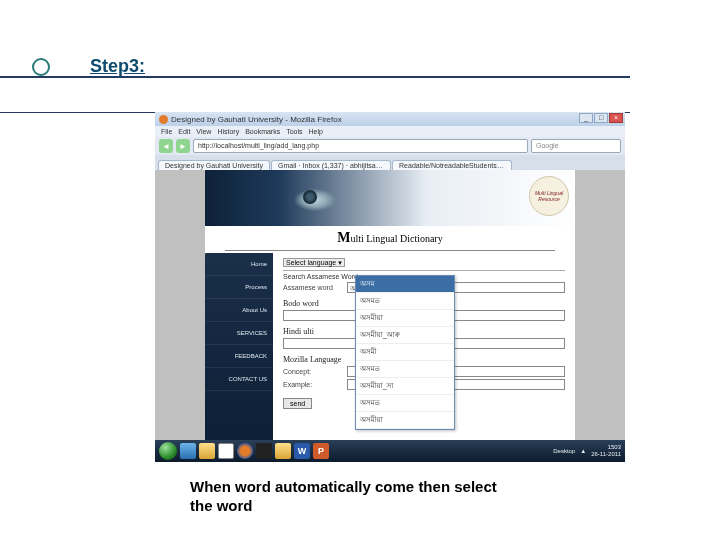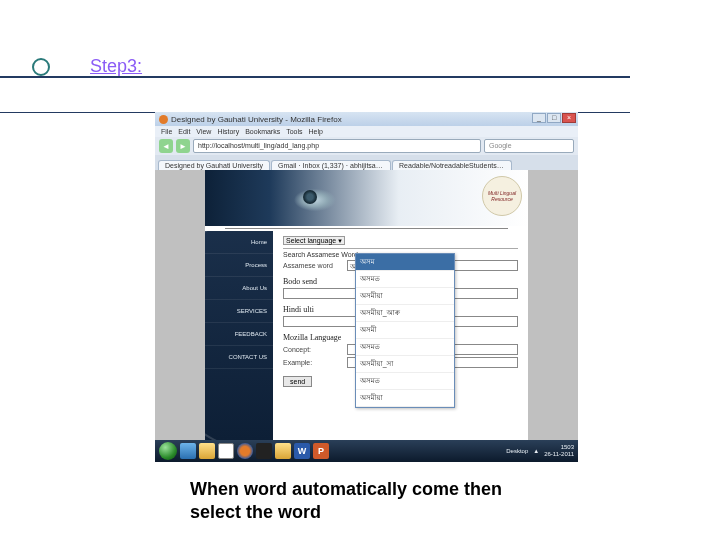--- a/index.html
+++ b/index.html
@@ -26,37 +26,37 @@
     top: 76px;
     width: 630px;
     height: 2px;
     background: #233a61;
   }
   .step-title {
     position: absolute;
     left: 90px;
     top: 56px;
     font-size: 18px;
-    font-weight: normal;
+    font-weight: bold;
     text-decoration: underline;
-    color: #8b5cf6;
+    color: #0c4a6e;
   }
   .second-line {
     position: absolute;
     left: 0;
     top: 112px;
     width: 630px;
     height: 1px;
     background: #233a61;
   }
   .screenshot-wrap {
     position: absolute;
     left: 155px;
     top: 112px;
-    width: 423px;
+    width: 470px;
     height: 350px;
     background: #bfbfbf;
     overflow: hidden;
     font-size: 9px;
   }
   .ff-titlebar {
     height: 14px;
     background: linear-gradient(#d7e4f2, #bcd0e8);
     display: flex;
     align-items: center;
@@ -337,21 +337,21 @@
     align-items: center;
     gap: 5px;
     color: #e8eef4;
     font-size: 6px;
   }
   .tray-time { text-align: right; line-height: 7px; }
   .caption {
     position: absolute;
     left: 190px;
     top: 478px;
-    font-size: 18px;
+    font-size: 15px;
     font-weight: bold;
     color: #000;
     line-height: 1.25;
     max-width: 330px;
   }
 </style>
 </head>
 <body>
 
 <div class="slide-bullet"></div>
@@ -397,20 +397,23 @@
     <div class="ff-tab">Gmail · Inbox (1,337) · abhijitsarmah...</div>
     <div class="ff-tab">Readable/NotreadableStudentsonof W...</div>
   </div>
 
   <div class="page-area">
     <div class="page-content">
       <div class="banner">
         <div class="eye"></div>
         <div class="eye-iris"></div>
         <div class="badge">Multi Lingual Resource</div>
+      </div>
+      <div class="dict-title">
+        <span class="m">M</span><span>ulti Lingual Dictionary</span>
       </div>
       <div class="dict-hr"></div>
       <div class="main-flex">
         <div class="sidebar">
           <div class="sidebar-item">Home</div>
           <div class="sidebar-item">Process</div>
           <div class="sidebar-item">About Us</div>
           <div class="sidebar-item">SERVICES</div>
           <div class="sidebar-item">FEEDBACK</div>
           <div class="sidebar-item">CONTACT US</div>
@@ -428,21 +431,21 @@
             <div class="ac-item">অসমত</div>
             <div class="ac-item">অসমীয়া</div>
             <div class="ac-item">অসমীয়া_আৰু</div>
             <div class="ac-item">অসমী</div>
             <div class="ac-item">অসমত</div>
             <div class="ac-item">অসমীয়া_সা</div>
             <div class="ac-item">অসমত</div>
             <div class="ac-item">অসমীয়া</div>
           </div>
 
-          <div class="section-head">Bodo send</div>
+          <div class="section-head">Bodo word</div>
           <div class="field-row">
               <div class="field-input"></div>
             </div>
 
           <div class="section-head">Hindi ulti</div>
           <div class="field-row">
               <div class="field-input"></div>
             </div>
 
           <div class="section-head">Mozilla Language</div>

